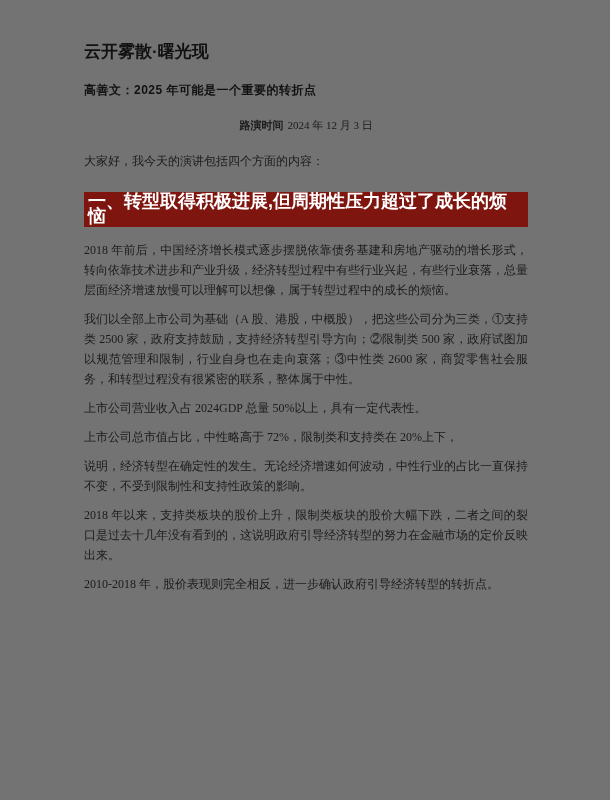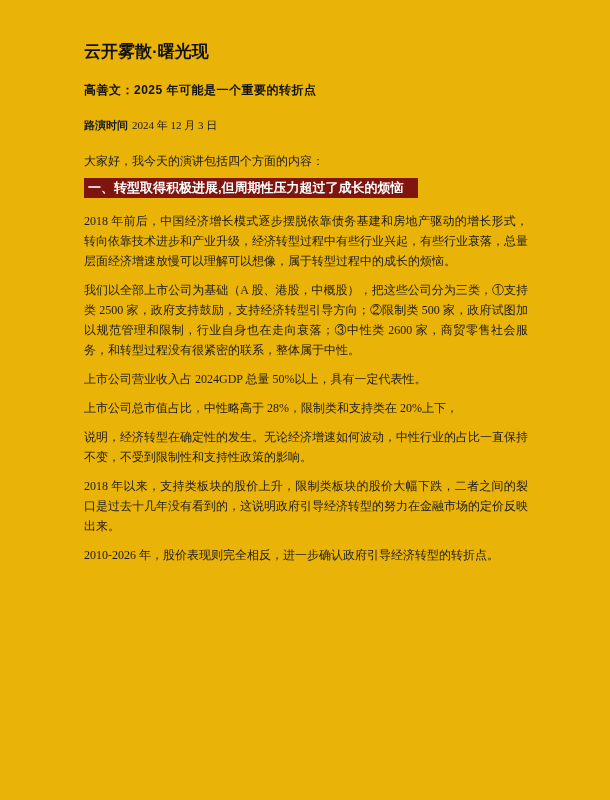--- a/index.html
+++ b/index.html
@@ -12,21 +12,21 @@
     height: 800px;
     overflow: hidden;
     color: #1b1b1b;
     font-family: "Liberation Serif", serif;
   }
   .page {
     box-sizing: border-box;
     width: 610px;
     height: 800px;
     padding: 36px 82px 20px 84px;
-    background: #eab308;
+    background: #737373;
   }
   .doc-title {
     font-family: "Liberation Sans", sans-serif;
     font-weight: 700;
     font-size: 17px;
     line-height: 1.2;
     color: #111111;
     margin: 6px 0 21px 0;
   }
   .doc-subtitle {
@@ -35,44 +35,45 @@
     font-size: 12px;
     line-height: 1.2;
     color: #111111;
     margin: 0 0 20px 0;
     letter-spacing: 0.5px;
   }
   .dateline {
     font-size: 11px;
     color: #1b1b1b;
     margin: 0 0 18px 0;
+    text-align: center;
   }
   .dateline .date-label {
     font-family: "Liberation Sans", sans-serif;
     font-weight: 700;
     margin-right: 4px;
   }
   .dateline .date-value {
     font-family: "Liberation Serif", serif;
     font-weight: 400;
   }
   p.body-para {
     font-size: 12px;
     line-height: 20px;
     text-align: justify;
     margin: 0 0 9px 0;
   }
   p.intro-para {
-    margin-bottom: 7px;
+    margin-bottom: 21px;
   }
   .section-heading {
     display: inline-block;
     font-family: "Liberation Sans", sans-serif;
     font-weight: 700;
-    font-size: 13px;
+    font-size: 18px;
     line-height: 15px;
     padding: 2px 14px 3px 4px;
     margin: 0 0 13px 0;
   }
 </style>
 </head>
 <body style="color: rgb(27, 27, 27);">
 
 <div class="page">
 
@@ -84,18 +85,18 @@
     <span class="date-label">路演时间</span><span class="date-value">2024 年 12 月 3 日</span>
   </div>
 
   <p class="body-para intro-para">大家好，我今天的演讲包括四个方面的内容：</p>
 
   <div class="section-heading" style="background: rgb(126, 21, 15); color: rgb(255, 255, 255);">一、转型取得积极进展,但周期性压力超过了成长的烦恼</div>
 
   <p class="body-para">2018 年前后，中国经济增长模式逐步摆脱依靠债务基建和房地产驱动的增长形式，转向依靠技术进步和产业升级，经济转型过程中有些行业兴起，有些行业衰落，总量层面经济增速放慢可以理解可以想像，属于转型过程中的成长的烦恼。</p>
   <p class="body-para">我们以全部上市公司为基础（A 股、港股，中概股），把这些公司分为三类，①支持类 2500 家，政府支持鼓励，支持经济转型引导方向；②限制类 500 家，政府试图加以规范管理和限制，行业自身也在走向衰落；③中性类 2600 家，商贸零售社会服务，和转型过程没有很紧密的联系，整体属于中性。</p>
   <p class="body-para">上市公司营业收入占 2024GDP 总量 50%以上，具有一定代表性。</p>
-  <p class="body-para">上市公司总市值占比，中性略高于 28%，限制类和支持类在 20%上下，</p>
+  <p class="body-para">上市公司总市值占比，中性略高于 72%，限制类和支持类在 20%上下，</p>
   <p class="body-para">说明，经济转型在确定性的发生。无论经济增速如何波动，中性行业的占比一直保持不变，不受到限制性和支持性政策的影响。</p>
   <p class="body-para">2018 年以来，支持类板块的股价上升，限制类板块的股价大幅下跌，二者之间的裂口是过去十几年没有看到的，这说明政府引导经济转型的努力在金融市场的定价反映出来。</p>
-  <p class="body-para">2010-2026 年，股价表现则完全相反，进一步确认政府引导经济转型的转折点。</p>
+  <p class="body-para">2010-2018 年，股价表现则完全相反，进一步确认政府引导经济转型的转折点。</p>
 
 </div>
 
 </body></html>

